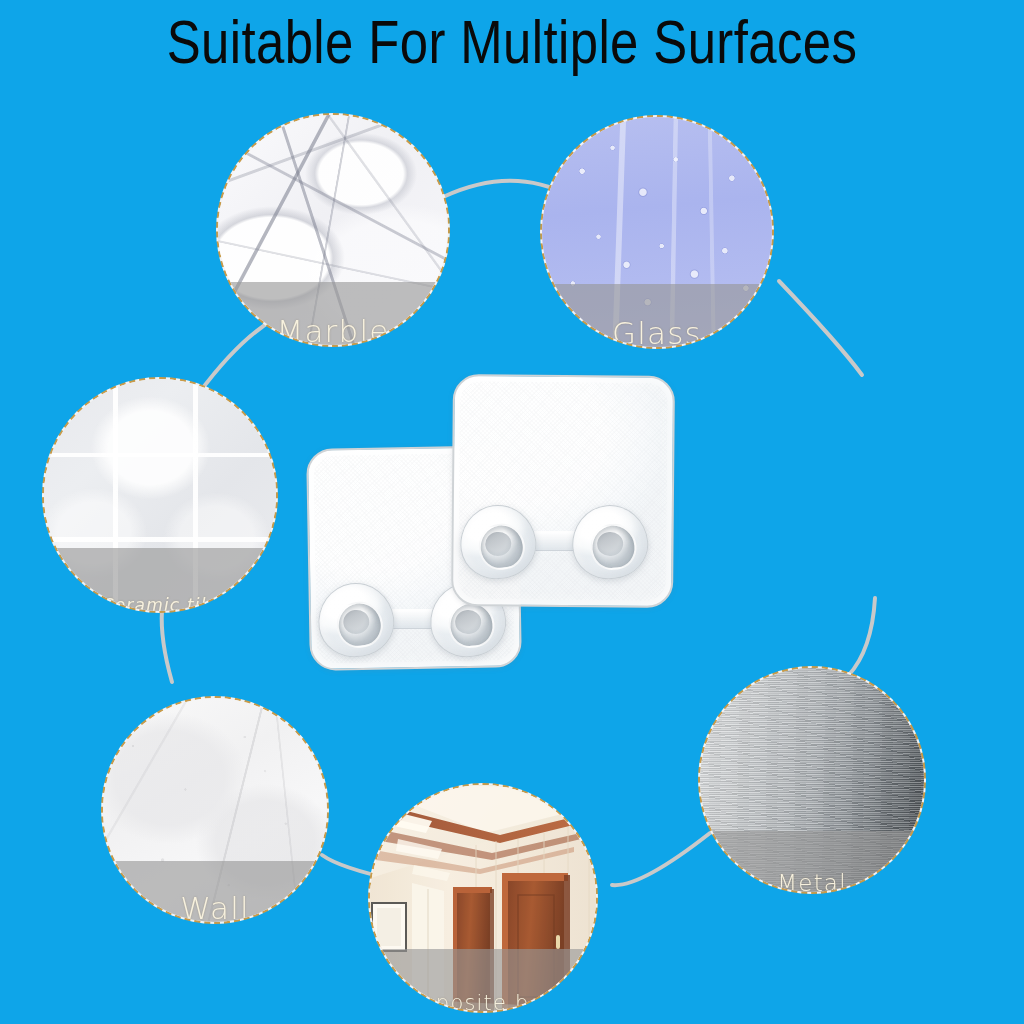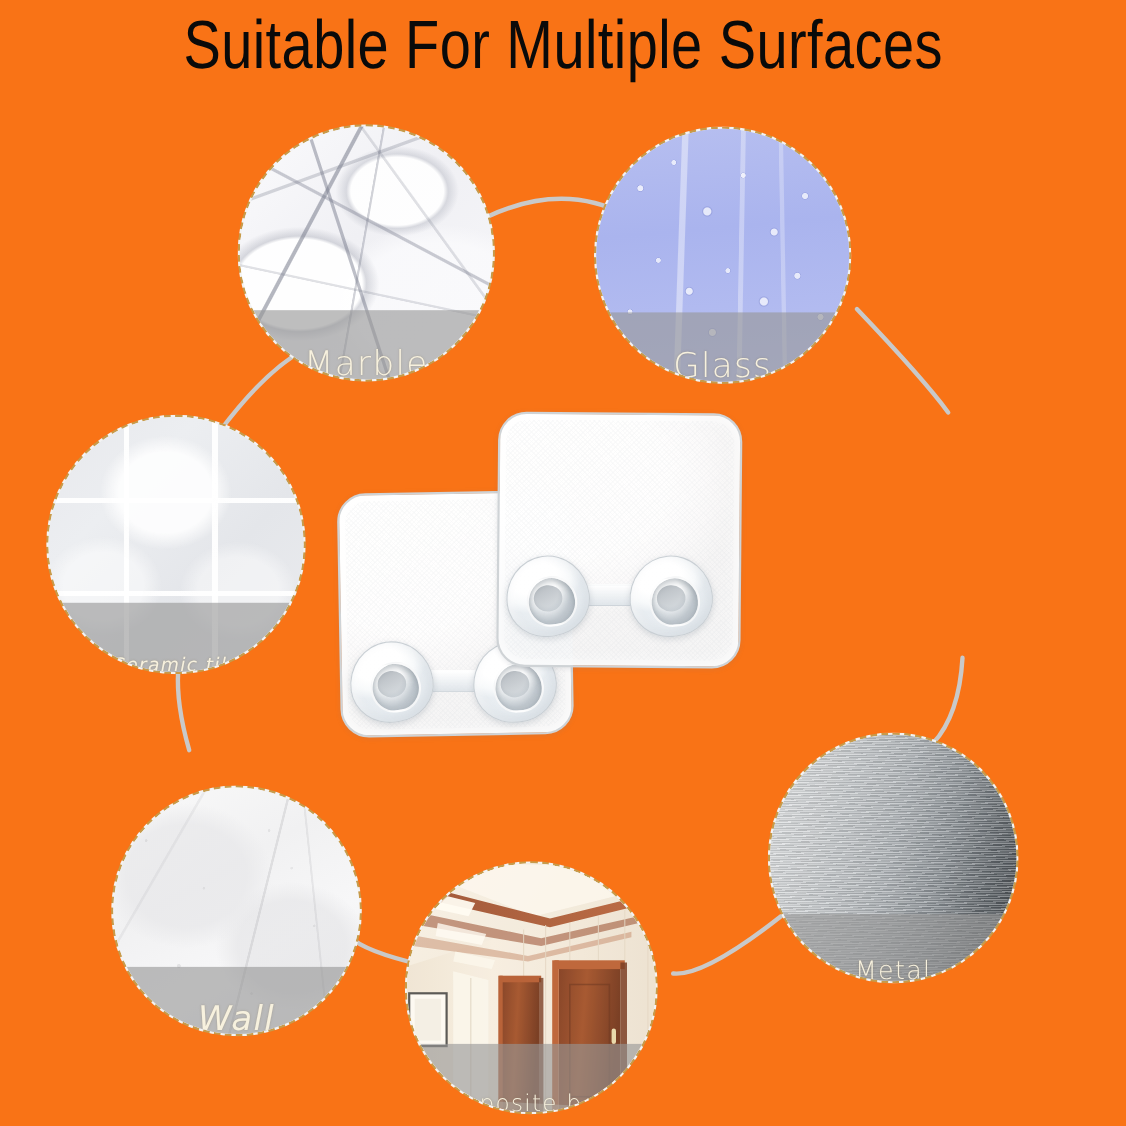--- a/index.html
+++ b/index.html
@@ -6,21 +6,21 @@
   * { box-sizing: border-box; margin:0; padding:0; }
   html, body {
     width: 1024px; height: 1024px;
     background: #ffffff;
     font-family: "Liberation Sans", "DejaVu Sans", sans-serif;
     overflow: hidden;
   }
   #stage {
     position: relative;
     width: 1024px; height: 1024px;
-    background: #f97316;
+    background: #0ea5e9;
   }
 
   
   #title {
     position: absolute;
     top: 6px; left: 0; width: 1024px;
     text-align: center;
     font-family: "Liberation Sans Narrow", "Liberation Sans", sans-serif;
     font-size: 62px;
     line-height: 72px;
@@ -368,21 +368,21 @@
 
           <rect x="0" y="0" width="230" height="230" fill="#ffe9c8" opacity="0.10"></rect>
         </svg>
       </div>
     </div>
     <div class="band">
       <span class="lbl lbl-xs">Composite board</span>
     </div>
   </div>
 
-  <div class="surface" style="left:101px; top:714px; width:228px; height:228px;font-style:italic;">
+  <div class="surface" style="left:101px; top:696px; width:228px; height:228px;">
     <div class="tex tex-wall"></div>
     <div class="band">
       <span class="lbl lbl-lg">Wall</span>
     </div>
   </div>
 
   <div class="surface" style="left:42px; top:377px; width:236px; height:236px;">
     <div class="tex tex-tile"></div>
     <div class="band">
       <span class="lbl lbl-sm">Ceramic tile</span>

